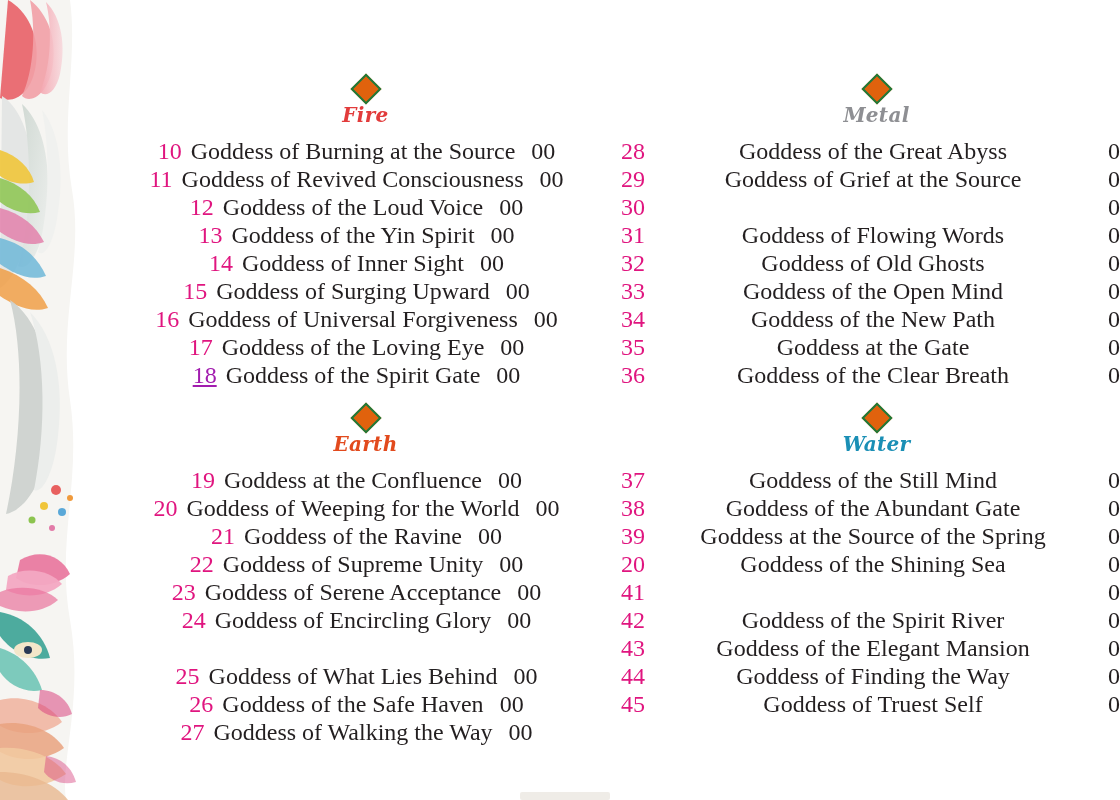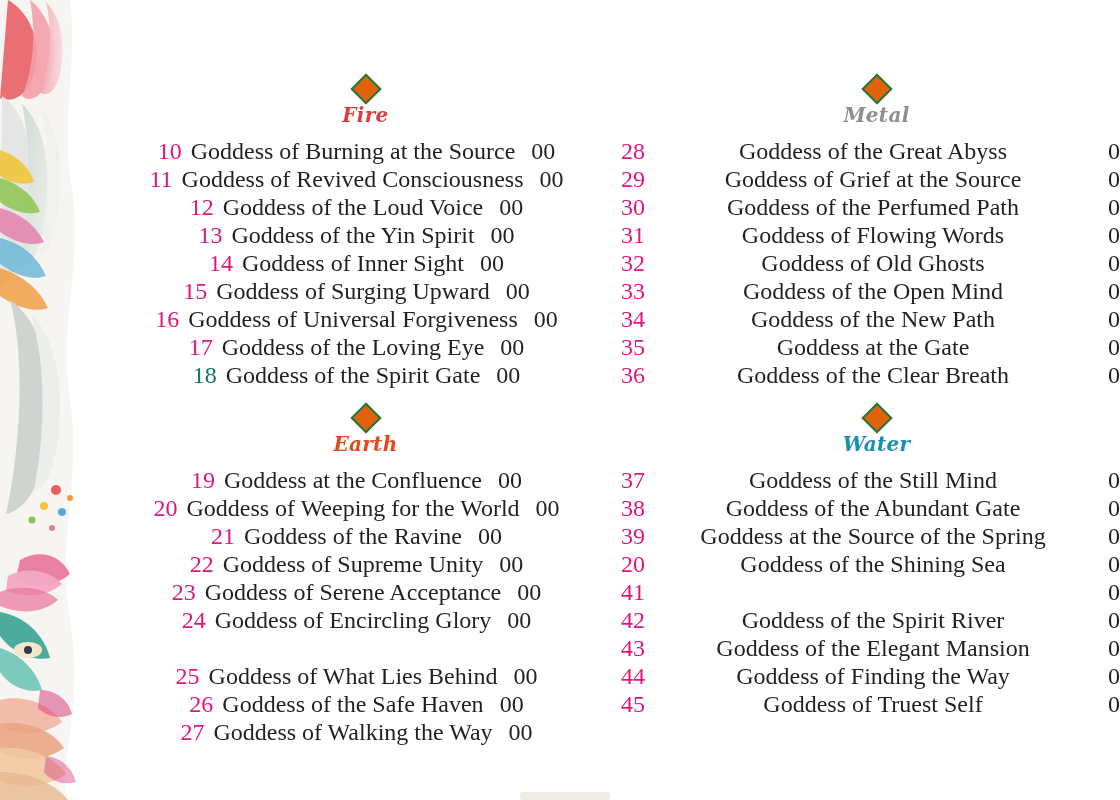--- a/index.html
+++ b/index.html
@@ -222,21 +222,21 @@
           <span class="num" style="color: rgb(224, 21, 127);">16</span>
           <span class="title">Goddess of Universal Forgiveness</span>
           <span class="page-no">00</span>
         </div>
         <div class="entry">
           <span class="num" style="color: rgb(224, 21, 127);">17</span>
           <span class="title">Goddess of the Loving Eye</span>
           <span class="page-no">00</span>
         </div>
         <div class="entry">
-          <span class="num" style="color: #0f766e;">18</span>
+          <span class="num" style="color: #a21caf; text-decoration: underline;">18</span>
           <span class="title">Goddess of the Spirit Gate</span>
           <span class="page-no">00</span>
         </div>
       </div>
     </div>
 
     <div class="spacer"></div>
 
     <div class="section">
       <div class="section-head">
@@ -306,21 +306,20 @@
           <span class="title">Goddess of the Great Abyss</span>
           <span class="page-no">00</span>
         </div>
         <div class="entry">
           <span class="num" style="color: rgb(224, 21, 127);">29</span>
           <span class="title">Goddess of Grief at the Source</span>
           <span class="page-no">00</span>
         </div>
         <div class="entry">
           <span class="num" style="color: rgb(224, 21, 127);">30</span>
-          <span class="title">Goddess of the Perfumed Path</span>
           <span class="page-no">00</span>
         </div>
         <div class="entry">
           <span class="num" style="color: rgb(224, 21, 127);">31</span>
           <span class="title">Goddess of Flowing Words</span>
           <span class="page-no">00</span>
         </div>
         <div class="entry">
           <span class="num" style="color: rgb(224, 21, 127);">32</span>
           <span class="title">Goddess of Old Ghosts</span>

